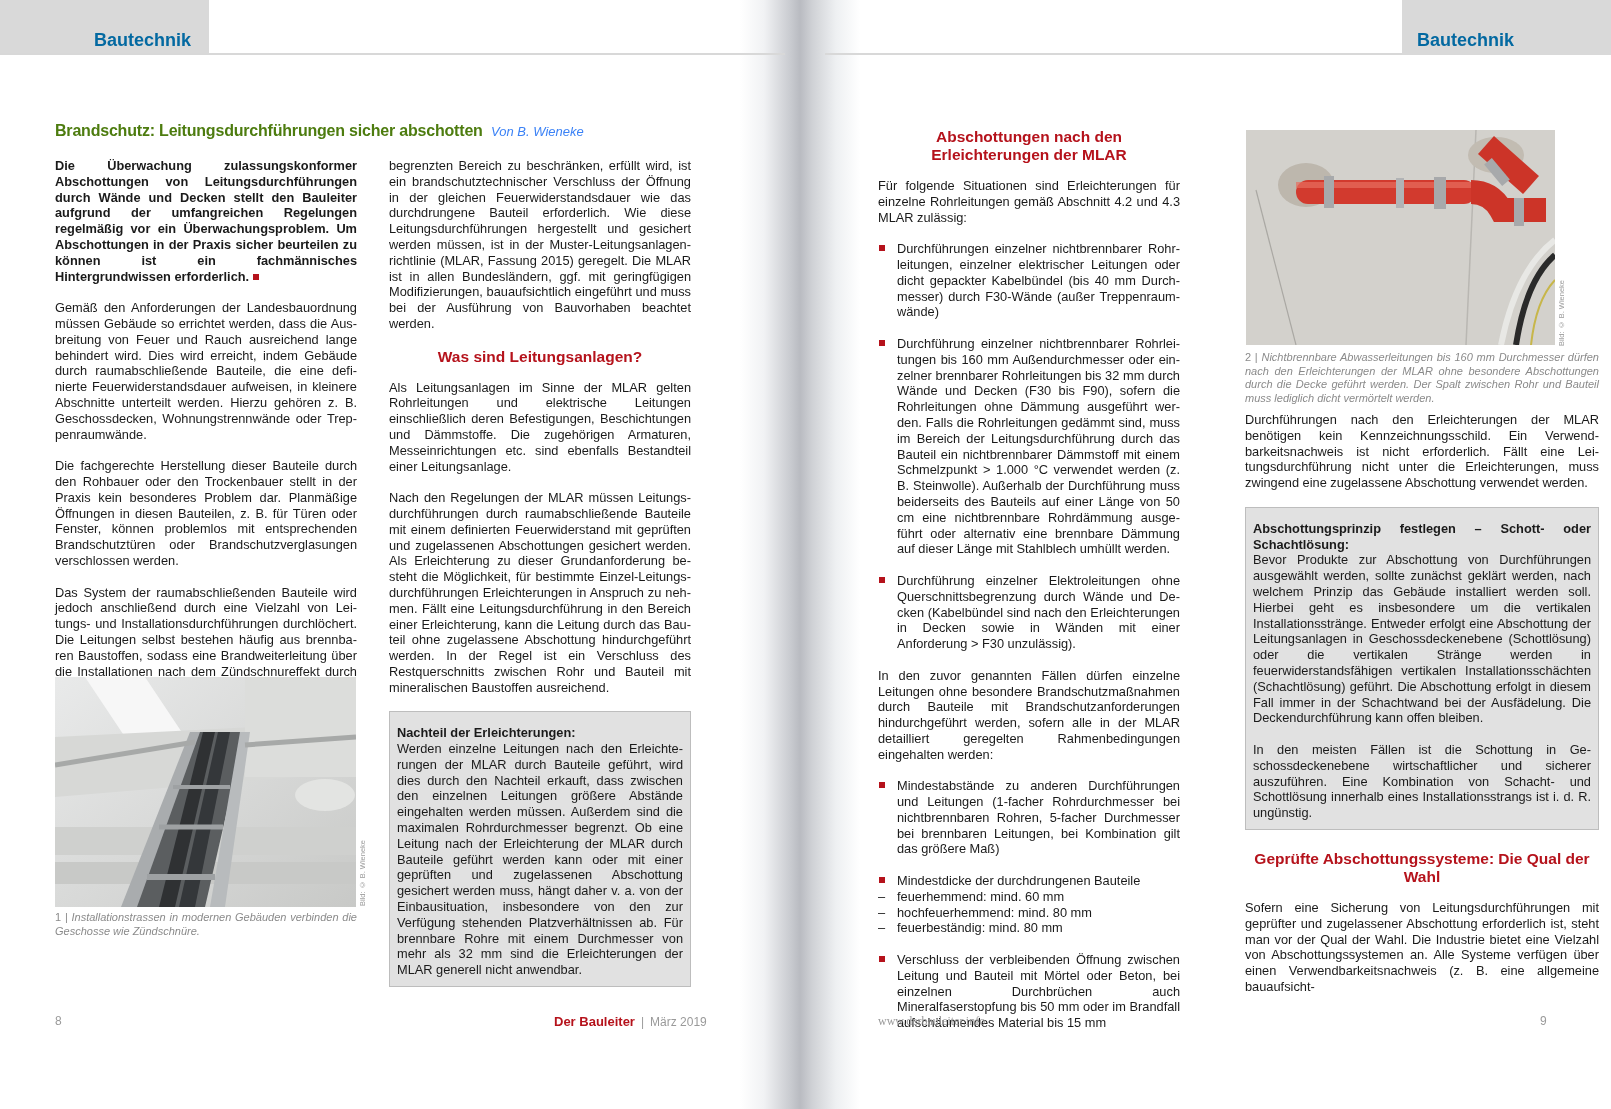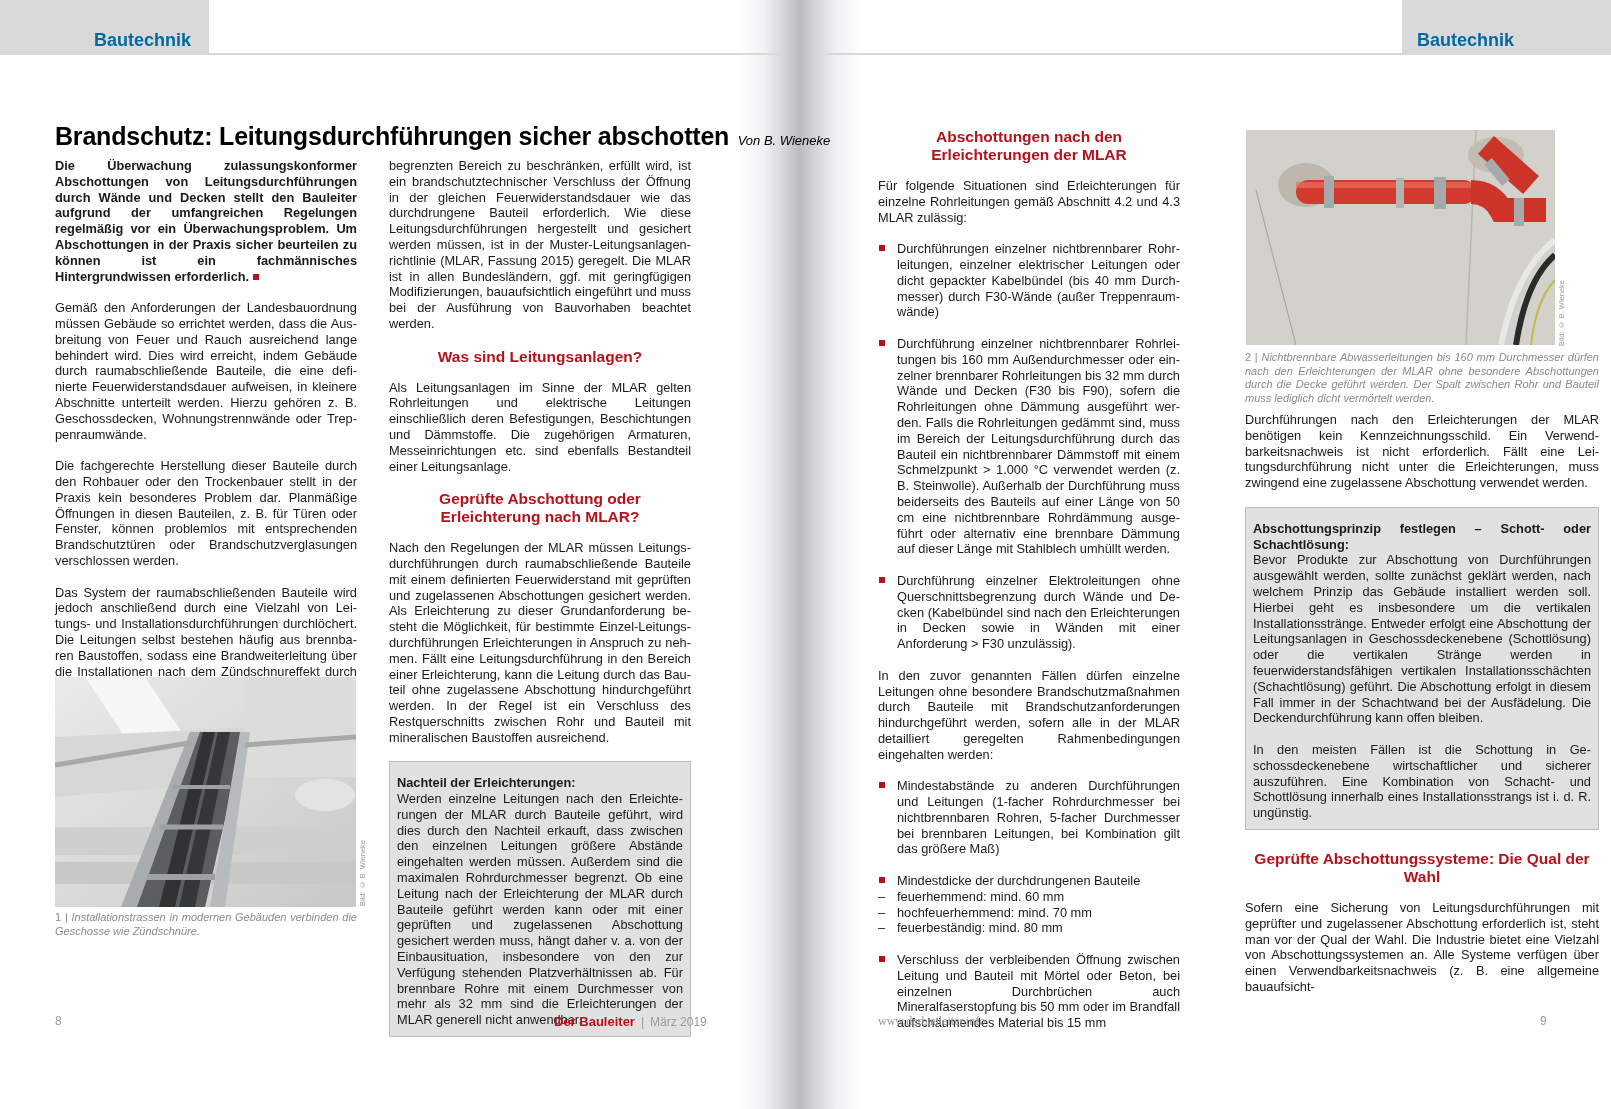--- a/index.html
+++ b/index.html
@@ -20,22 +20,22 @@
   .head-tab-left { position: absolute; left: 0; top: 0; width: 209px; height: 55px; background: #d9d9d9; }
   .head-tab-right { position: absolute; left: 1402px; top: 0; width: 209px; height: 55px; background: #d9d9d9; }
   .section-label {
     position: absolute; top: 30px; font-weight: bold; font-size: 18px; color: #0369a1;
   }
   .section-label.left { left: 94px; }
   .section-label.right { left: 1417px; }
 
   
   .title { position: absolute; left: 55px; top: 122px; white-space: nowrap; }
-  .title .main { font-size: 25px; font-weight: bold; color: #000000; letter-spacing: -0.2px; }
-  .title .byline { font-size: 13px; font-style: italic; color: #000000; margin-left: 4px; }
+  .title .main { font-size: 16px; font-weight: bold; color: #4d7c0f; letter-spacing: -0.2px; }
+  .title .byline { font-size: 13px; font-style: italic; color: #3b82f6; margin-left: 4px; }
 
   .col {
     position: absolute; font-size: 12.8px; line-height: 15.8px; text-align: justify; hyphens: manual;
   }
   .col p { margin-bottom: 15.8px; }
   .col p.lead { font-weight: bold; }
   .red-square { display: inline-block; width: 6px; height: 6px; background: #b5121b; margin-left: 4px; vertical-align: 1px; }
 
   .h2 { color: #b5121b; font-weight: bold; font-size: 15.5px; line-height: 18px; text-align: center; margin: 4px 0 14px 0; }
 
@@ -121,21 +121,20 @@
   </div>
   <div class="credit" style="left:358px; top:840px;">Bild: © B. Wieneke</div>
   <div class="caption" style="position:absolute; left:55px; top:911px; width:302px;">
     <span class="num">1</span><span class="num"> | </span><span>Installationstrassen in modernen Gebäuden verbinden die Geschosse wie Zündschnüre.</span>
   </div>
 
   <div class="col" style="left:389px; top:158px; width:302px;">
     <p>begrenzten Bereich zu beschränken, erfüllt wird, ist ein brandschutztechnischer Verschluss der Öff­nung in der gleichen Feuerwiderstandsdauer wie das durchdrungene Bauteil erforderlich. Wie diese Leitungsdurchführungen hergestellt und gesichert werden müssen, ist in der Muster-Leitungsanlagen­richtlinie (MLAR, Fassung 2015) geregelt. Die MLAR ist in allen Bundesländern, ggf. mit geringfügigen Modifizierungen, bauaufsichtlich eingeführt und muss bei der Ausführung von Bauvorhaben beach­tet werden.</p>
     <div class="h2">Was sind Leitungsanlagen?</div>
     <p>Als Leitungsanlagen im Sinne der MLAR gelten Rohr­leitungen und elektrische Leitungen einschließlich deren Befestigungen, Beschichtungen und Dämm­stoffe. Die zugehörigen Armaturen, Messeinrichtun­gen etc. sind ebenfalls Bestandteil einer Leitungsan­lage.</p>
-    <div class="h2">Geprüfte Abschottung oder Erleichterung nach MLAR?</div>
     <p>Nach den Regelungen der MLAR müssen Leitungs­durchführungen durch raumabschließende Bauteile mit einem definierten Feuerwiderstand mit geprüften und zugelassenen Abschottungen gesichert werden. Als Erleichterung zu dieser Grundanforderung be­steht die Möglichkeit, für bestimmte Einzel-Leitungs­durchführungen Erleichterungen in Anspruch zu neh­men. Fällt eine Leitungsdurchführung in den Bereich einer Erleichterung, kann die Leitung durch das Bau­teil ohne zugelassene Abschottung hindurchgeführt werden. In der Regel ist ein Verschluss des Restquer­schnitts zwischen Rohr und Bauteil mit mineralischen Baustoffen ausreichend.</p>
     <div class="box">
       <div class="box-title">Nachteil der Erleichterungen:</div>
       <p>Werden einzelne Leitungen nach den Erleichte­rungen der MLAR durch Bauteile geführt, wird dies durch den Nachteil erkauft, dass zwischen den ein­zelnen Leitungen größere Abstände eingehalten werden müssen. Außerdem sind die maximalen Rohrdurchmesser begrenzt. Ob eine Leitung nach der Erleichterung der MLAR durch Bauteile geführt werden kann oder mit einer geprüften und zugelas­senen Abschottung gesichert werden muss, hängt daher v. a. von der Einbausituation, insbesondere von den zur Verfügung stehenden Platzverhältnis­sen ab. Für brennbare Rohre mit einem Durchmes­ser von mehr als 32 mm sind die Erleichterungen der MLAR generell nicht anwendbar.</p>
     </div>
   </div>
 
   <div class="footer" style="left:55px;">8</div>
   <div class="footer" style="left:530px;">
     <span class="mag">Der Bauleiter</span><span class="sep">|</span><span>März 2019</span>
@@ -148,21 +147,21 @@
       <li><span class="bsq"></span><span>Durchführungen einzelner nichtbrennbarer Rohr­leitungen, einzelner elektrischer Leitungen oder dicht gepackter Kabelbündel (bis 40 mm Durch­messer) durch F30-Wände (außer Treppenraum­wände)</span></li>
       <li><span class="bsq"></span><span>Durchführung einzelner nichtbrennbarer Rohrlei­tungen bis 160 mm Außendurchmesser oder ein­zelner brennbarer Rohrleitungen bis 32 mm durch Wände und Decken (F30 bis F90), sofern die Rohrleitungen ohne Dämmung ausgeführt wer­den. Falls die Rohrleitungen gedämmt sind, muss im Bereich der Leitungsdurchführung durch das Bauteil ein nichtbrennbarer Dämmstoff mit einem Schmelzpunkt &gt; 1.000 °C verwendet werden (z. B. Steinwolle). Außerhalb der Durchführung muss beiderseits des Bauteils auf einer Länge von 50 cm eine nichtbrennbare Rohrdämmung ausge­führt oder alternativ eine brennbare Dämmung auf dieser Länge mit Stahlblech umhüllt werden.</span></li>
       <li><span class="bsq"></span><span>Durchführung einzelner Elektroleitungen ohne Querschnittsbegrenzung durch Wände und De­cken (Kabelbündel sind nach den Erleichterungen in Decken sowie in Wänden mit einer Anforderung &gt; F30 unzulässig).</span></li>
     </ul>
     <p>In den zuvor genannten Fällen dürfen einzelne Leitun­gen ohne besondere Brandschutzmaßnahmen durch Bauteile mit Brandschutzanforderungen hindurchge­führt werden, sofern alle in der MLAR detailliert ge­regelten Rahmenbedingungen eingehalten werden:</p>
     <ul class="bullets">
       <li><span class="bsq"></span><span>Mindestabstände zu anderen Durchführungen und Leitungen (1-facher Rohrdurchmesser bei nichtbrennbaren Rohren, 5-facher Durchmesser bei brennbaren Leitungen, bei Kombination gilt das größere Maß)</span></li>
       <li><span class="bsq"></span><span>Mindestdicke der durchdrungenen Bauteile</span>
         <ul class="dashes">
           <li style="margin-left:-19px;"><span class="dash">–</span><span>feuerhemmend: mind. 60 mm</span></li>
-          <li style="margin-left:-19px;"><span class="dash">–</span><span>hochfeuerhemmend: mind. 70 mm</span></li>
+          <li style="margin-left:-19px;"><span class="dash">–</span><span>hochfeuerhemmend: mind. 80 mm</span></li>
           <li style="margin-left:-19px;"><span class="dash">–</span><span>feuerbeständig: mind. 80 mm</span></li>
         </ul>
       </li>
       <li><span class="bsq"></span><span>Verschluss der verbleibenden Öffnung zwischen Leitung und Bauteil mit Mörtel oder Beton, bei ein­zelnen Durchbrüchen auch Mineralfaserstopfung bis 50 mm oder im Brandfall aufschäumendes Material bis 15 mm</span></li>
     </ul>
   </div>
 
   <div class="photo" style="left:1246px; top:130px; width:309px; height:215px;">
     <svg width="309" height="215" viewBox="0 0 309 215">
       <rect width="309" height="215" fill="#cfcdc8"></rect>

